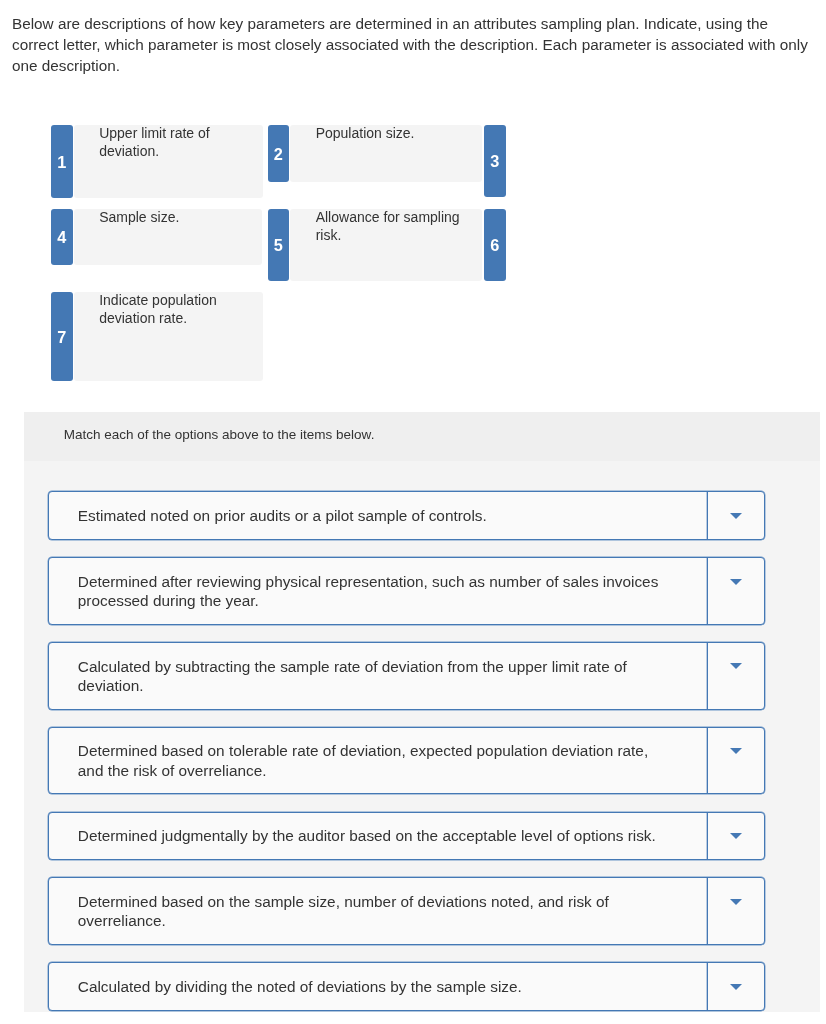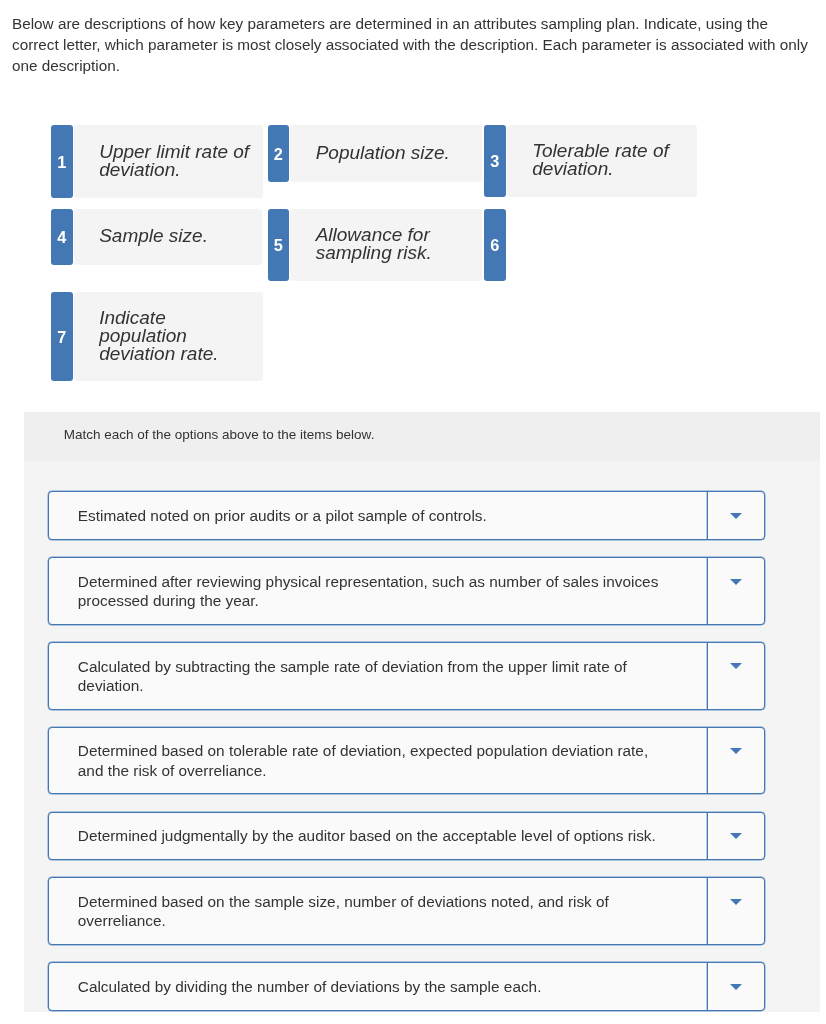--- a/index.html
+++ b/index.html
@@ -41,28 +41,27 @@
     font-weight: bold;
     display: flex;
     align-items: center;
     justify-content: center;
     box-sizing: border-box;
   }
   .opt-body {
     flex: 1 1 auto;
     background: #f4f4f4;
     border-radius: 3px;
-    font-size: 19px;
+    font-size: 14px;
     line-height: 17.8px;
     color: #333333;
     padding: 0 10px 1.6px 25.2px;
     display: flex;
-    align-items: center;
-    box-sizing: border-box;
-    font-style: italic;
+    align-items: flex-start;
+    box-sizing: border-box;
   }
   .opt-body > span { display: block; }
 
   
   .opt-1 { left: 51px;   top: 125px; width: 212px; height: 73px; }
   .opt-2 { left: 267.5px;top: 125px; width: 214px; height: 57px; }
   .opt-3 { left: 484px;  top: 125px; width: 213px; height: 72px; }
   .opt-4 { left: 51px;   top: 209px; width: 211px; height: 56px; }
   .opt-5 { left: 267.5px;top: 209px; width: 214px; height: 72px; }
   .opt-6 { left: 484px;  top: 209px; width: 213px; height: 72px; }
@@ -150,23 +149,20 @@
 
     <div class="opt opt-2">
       <div class="opt-num">2</div>
       <div class="opt-body">
           <span>Population size.</span>
         </div>
     </div>
 
     <div class="opt opt-3">
       <div class="opt-num">3</div>
-      <div class="opt-body">
-          <span>Tolerable rate of deviation.</span>
-        </div>
     </div>
 
     <div class="opt opt-4">
       <div class="opt-num">4</div>
       <div class="opt-body">
           <span>Sample size.</span>
         </div>
     </div>
 
     <div class="opt opt-5">
@@ -230,21 +226,21 @@
       </div>
 
       <div class="match-row">
         <div class="match-text">Determined based on the sample size, number of deviations noted, and risk of overreliance.</div>
         <div class="match-select">
             <span class="caret"></span>
           </div>
       </div>
 
       <div class="match-row">
-        <div class="match-text">Calculated by dividing the number of deviations by the sample each.</div>
+        <div class="match-text">Calculated by dividing the noted of deviations by the sample size.</div>
         <div class="match-select">
             <span class="caret"></span>
           </div>
       </div>
 
     </div>
   </div>
 
 </div>
 

